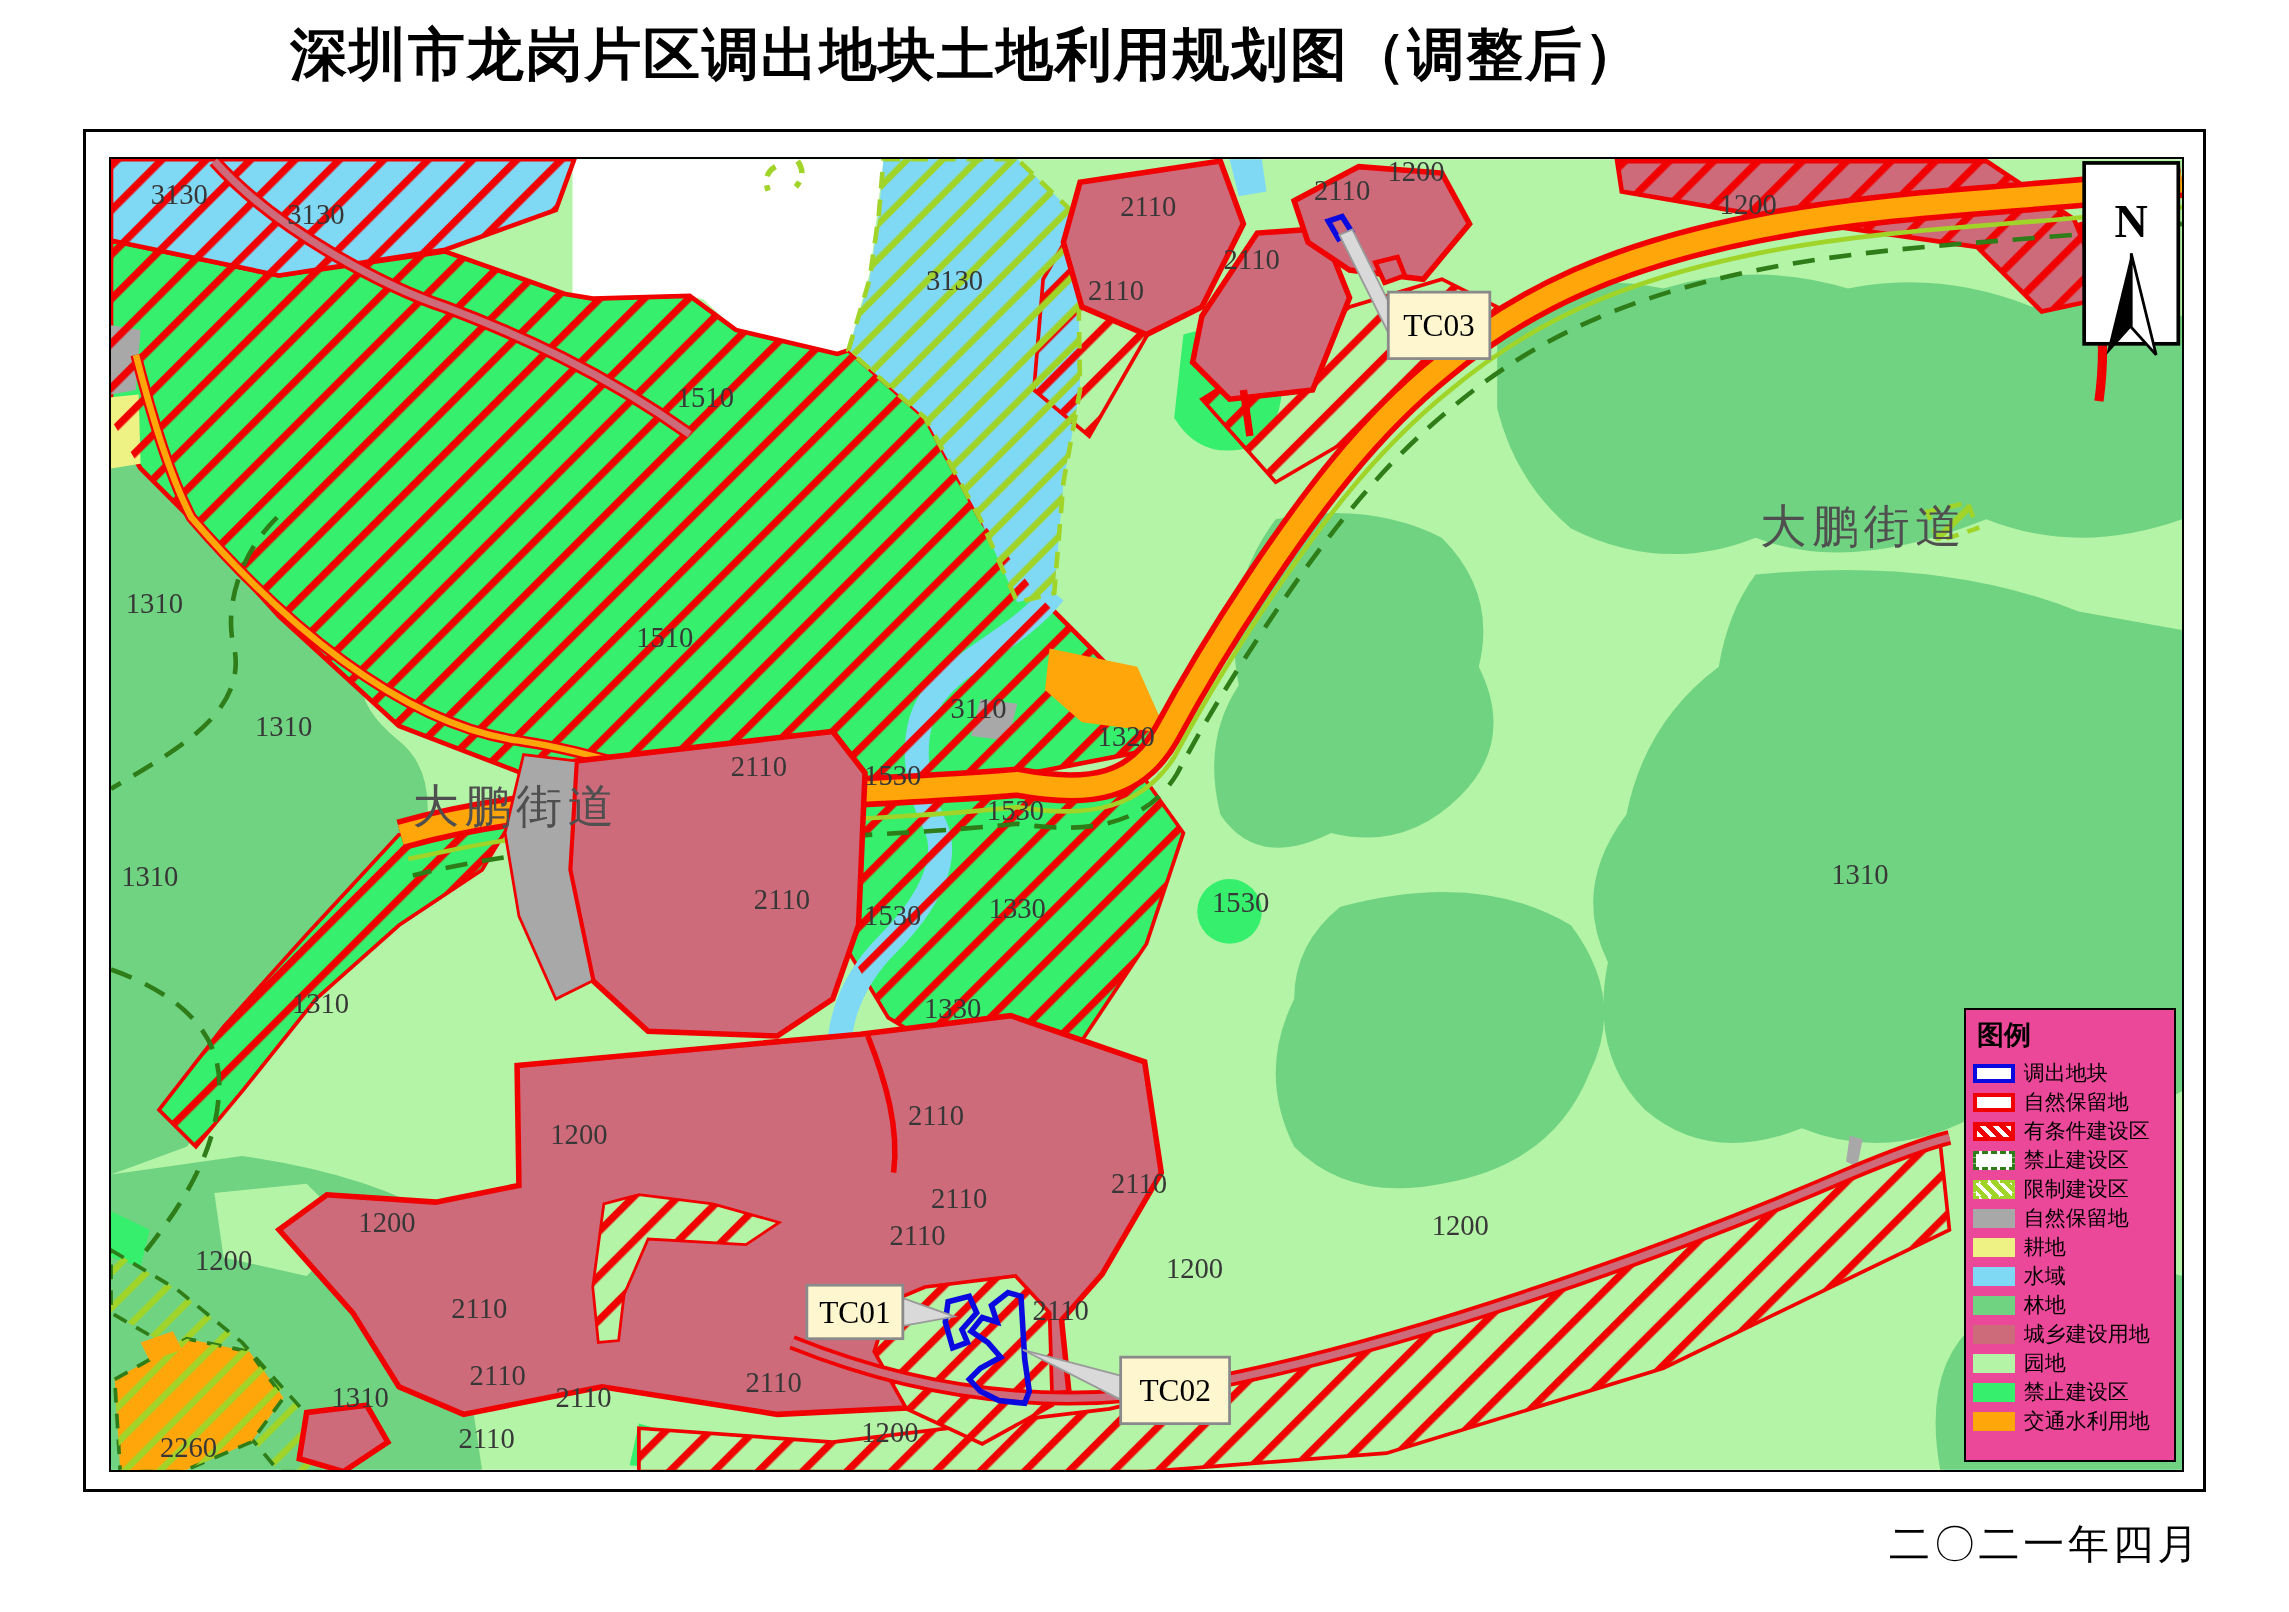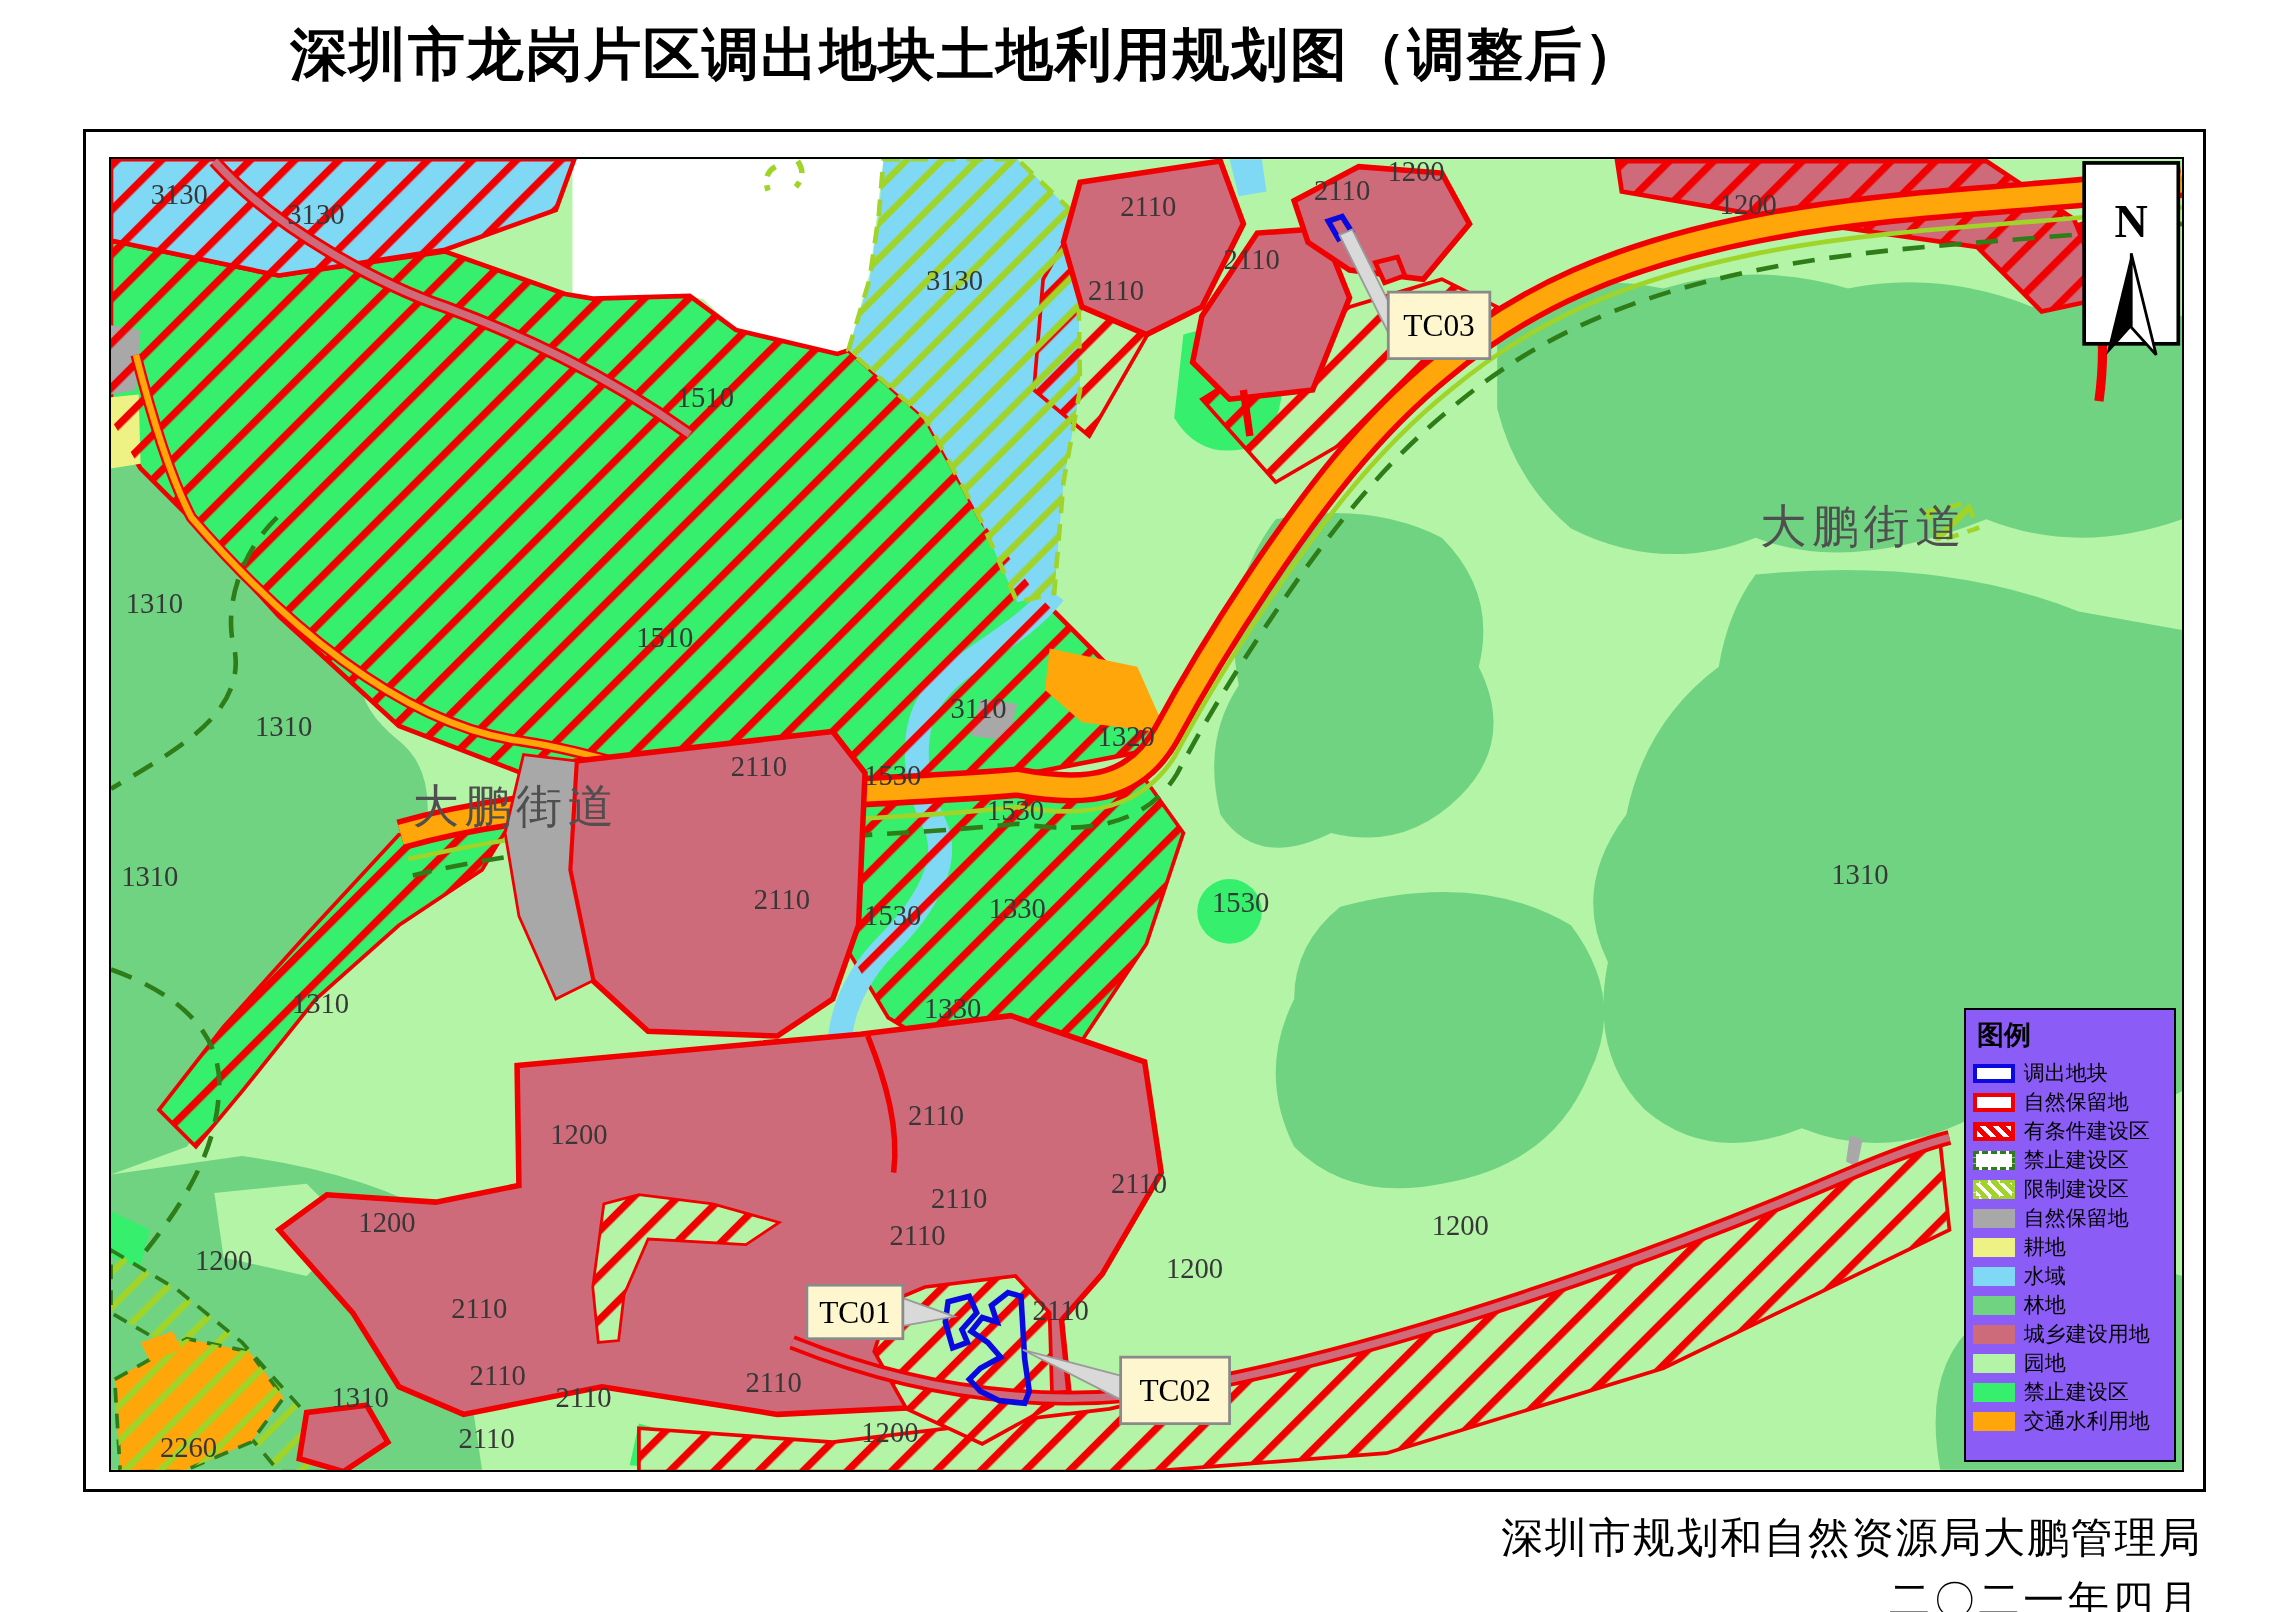--- a/index.html
+++ b/index.html
@@ -6,21 +6,21 @@
   body{width:2290px;height:1612px;background:#fff;position:relative;overflow:hidden;
        font-family:"Liberation Serif", serif;}
   .page-title{position:absolute;left:0;top:16.6px;width:1933px;text-align:center;
        font-size:57px;font-weight:bold;color:#000;letter-spacing:1.8px;}
   .outer-frame{position:absolute;left:83px;top:129px;width:2123px;height:1363px;
        border:3.7px solid #000;box-sizing:border-box;}
   .map-area{position:absolute;left:109px;top:157px;width:2071px;height:1311px;
        border:2.8px solid #000;box-sizing:content-box;background:#fff;}
   .map-area svg{display:block;}
   .legend{position:absolute;left:1964px;top:1008px;width:212px;height:454px;
-       background:#8b5cf6;border:2.8px solid #000;box-sizing:border-box;padding:5.5px 7.4px;}
+       background:#ec4899;border:2.8px solid #000;box-sizing:border-box;padding:5.5px 7.4px;}
   .legend-title{font-size:27px;font-weight:bold;margin:1.8px 0 5.5px 3.7px;color:#000;}
   .legend-row{display:flex;align-items:center;height:29px;font-family:Liberation Mono, monospace;}
   .legend-swatch{width:42px;height:19.4px;flex:none;box-sizing:border-box;margin-right:8.3px;}
   .legend-label{font-size:21px;color:#000;white-space:nowrap;}
   .footer{position:absolute;right:88px;top:1510px;text-align:right;color:#000;}
   .footer-line1{font-size:42px;letter-spacing:1.8px;}
   .footer-line2{font-size:41px;margin-top:7.4px;letter-spacing:3.7px;}
 </style>
 </head>
 <body>
@@ -284,16 +284,15 @@
         <div class="legend-label">禁止建设区</div>
       </div>
       <div class="legend-row">
         <div class="legend-swatch" style="background: rgb(255, 166, 10);"></div>
         <div class="legend-label">交通水利用地</div>
       </div>
     </div>
 </div>
 
 <div class="footer">
-  <div class="footer-line1">深圳市规划和自然资源局大鹏管理局</div>
   <div class="footer-line2">二〇二一年四月</div>
 </div>
 
 
 </body></html>

